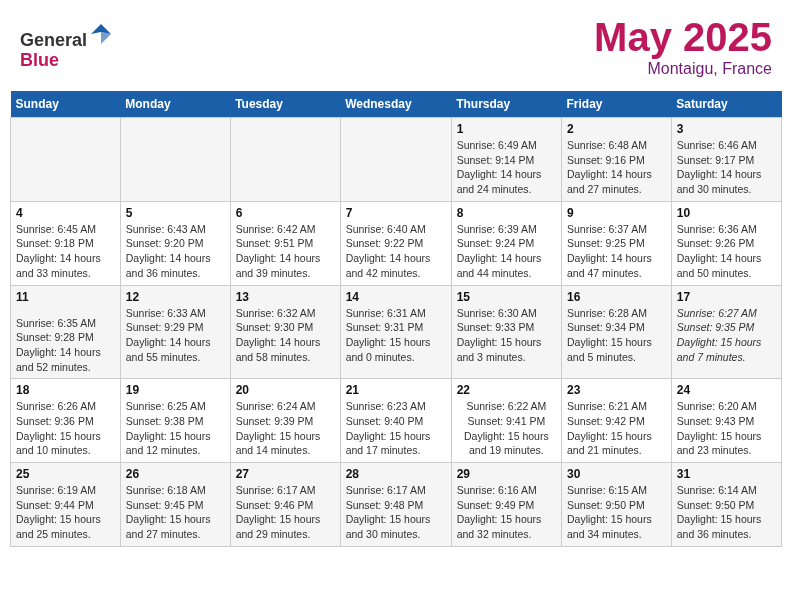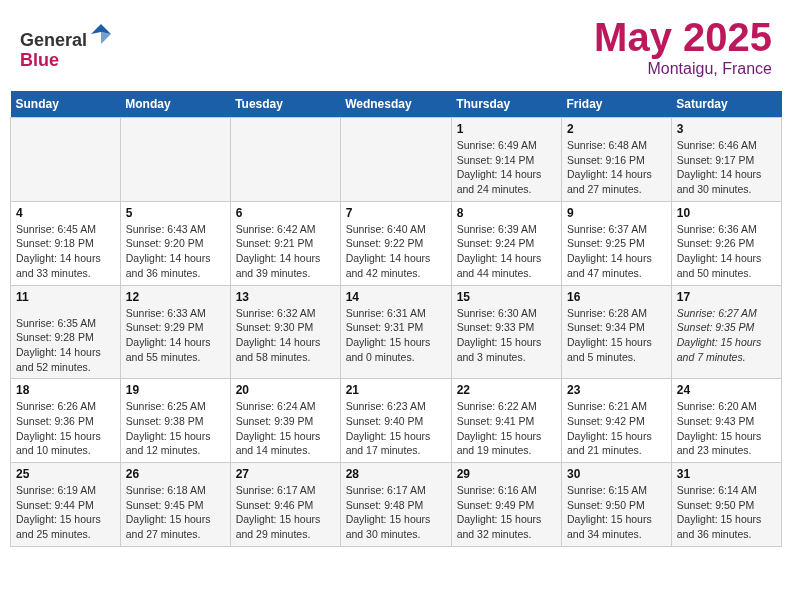--- a/index.html
+++ b/index.html
@@ -159,21 +159,21 @@
         <td>
           <div class="day-number">5</div>
           <div class="day-info" style="white-space: pre-line;">Sunrise: 6:43 AM
 Sunset: 9:20 PM
 Daylight: 14 hours
 and 36 minutes.</div>
         </td>
         <td>
           <div class="day-number">6</div>
           <div class="day-info" style="white-space: pre-line;">Sunrise: 6:42 AM
-Sunset: 9:21 PM
+Sunset: 9:51 PM
 Daylight: 14 hours
 and 39 minutes.</div>
         </td>
         <td>
           <div class="day-number">7</div>
           <div class="day-info" style="white-space: pre-line;">Sunrise: 6:40 AM
 Sunset: 9:22 PM
 Daylight: 14 hours
 and 42 minutes.</div>
         </td>
@@ -274,21 +274,21 @@
         </td>
         <td>
           <div class="day-number">21</div>
           <div class="day-info" style="white-space: pre-line;">Sunrise: 6:23 AM
 Sunset: 9:40 PM
 Daylight: 15 hours
 and 17 minutes.</div>
         </td>
         <td>
           <div class="day-number">22</div>
-          <div class="day-info" style="white-space: pre-line;">Sunrise: 6:22 AM
+          <div class="day-info" style="white-space: pre-line; text-align: center;">Sunrise: 6:22 AM
 Sunset: 9:41 PM
 Daylight: 15 hours
 and 19 minutes.</div>
         </td>
         <td>
           <div class="day-number">23</div>
           <div class="day-info" style="white-space: pre-line;">Sunrise: 6:21 AM
 Sunset: 9:42 PM
 Daylight: 15 hours
 and 21 minutes.</div>

